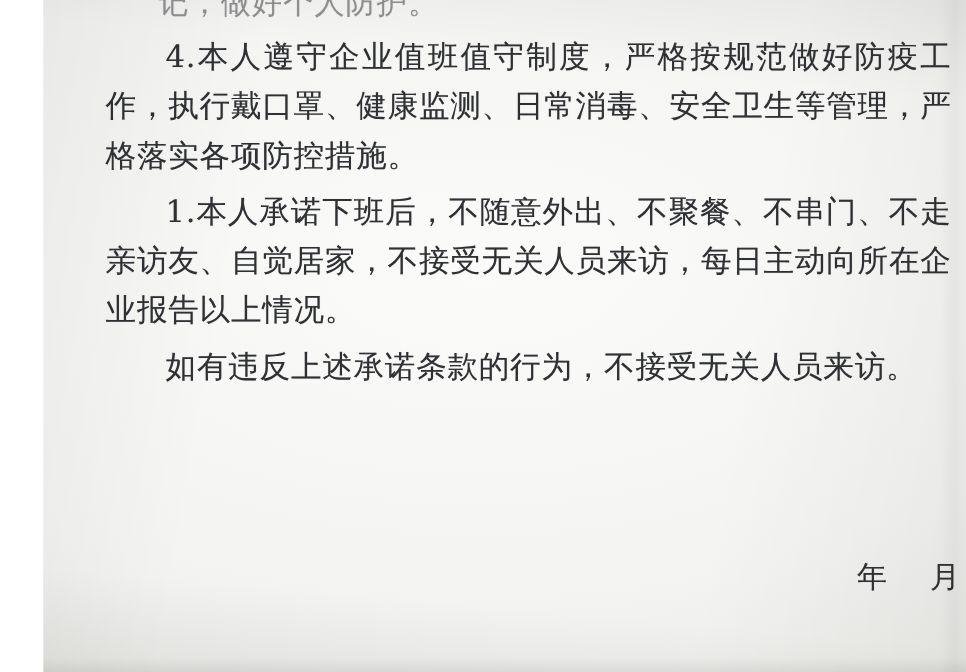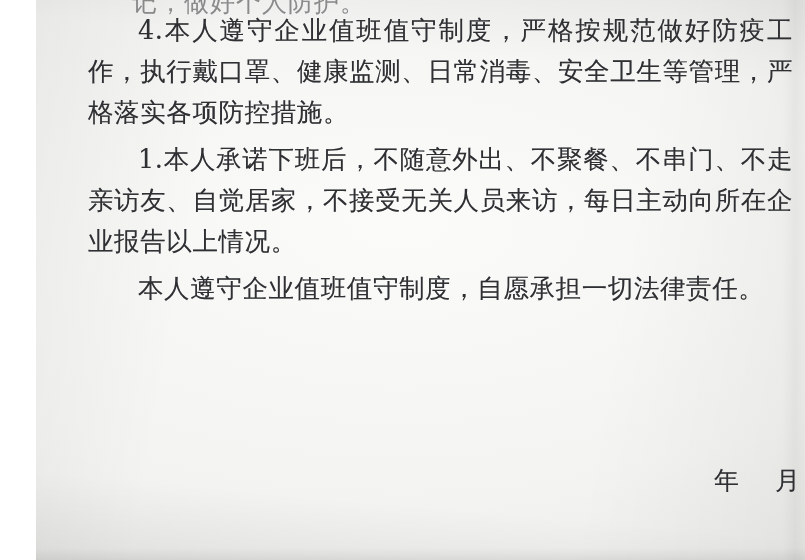--- a/index.html
+++ b/index.html
@@ -46,21 +46,21 @@
     color: rgba(60,60,62,0.30);
     letter-spacing: 1px;
     white-space: nowrap;
     filter: blur(0.4px);
   }
 
   .body-text {
     position: absolute;
     left: 52px;
     right: 48px;
-    top: 10px;
+    top: 28px;
   }
 
   p.para {
     margin: 0 0 6px 0;
     font-size: 25.5px;
     line-height: 41px;
     color: #2f3033;
     text-align: justify;
     text-justify: inter-character;
     letter-spacing: 0.6px;
@@ -131,21 +131,21 @@
 </head>
 <body>
 
 <div id="paper">
 
   <div class="ghost-line ink">记，做好个人防护。</div>
 
   <div class="body-text">
     <p class="para indent ink">4.本人遵守企业值班值守制度，严格按规范做好防疫工作，执行戴口罩、健康监测、日常消毒、安全卫生等管理，严格落实各项防控措施。</p>
     <p class="para indent ink">1.本人承诺下班后，不随意外出、不聚餐、不串门、不走亲访友、自觉居家，不接受无关人员来访，每日主动向所在企业报告以上情况。</p>
-    <p class="para indent ink">本人遵守企业值班值守制度，自愿承担一切法律责任。</p>
+    <p class="para indent ink">如有违反上述承诺条款的行为，不接受无关人员来访。</p>
   </div>
 
   <div id="signature-block">
     <div id="date-line" class="ink">
       <span class="dchar">年</span>
       <span class="dchar">月</span>
       <span class="dchar">日</span>
     </div>
   </div>
 

